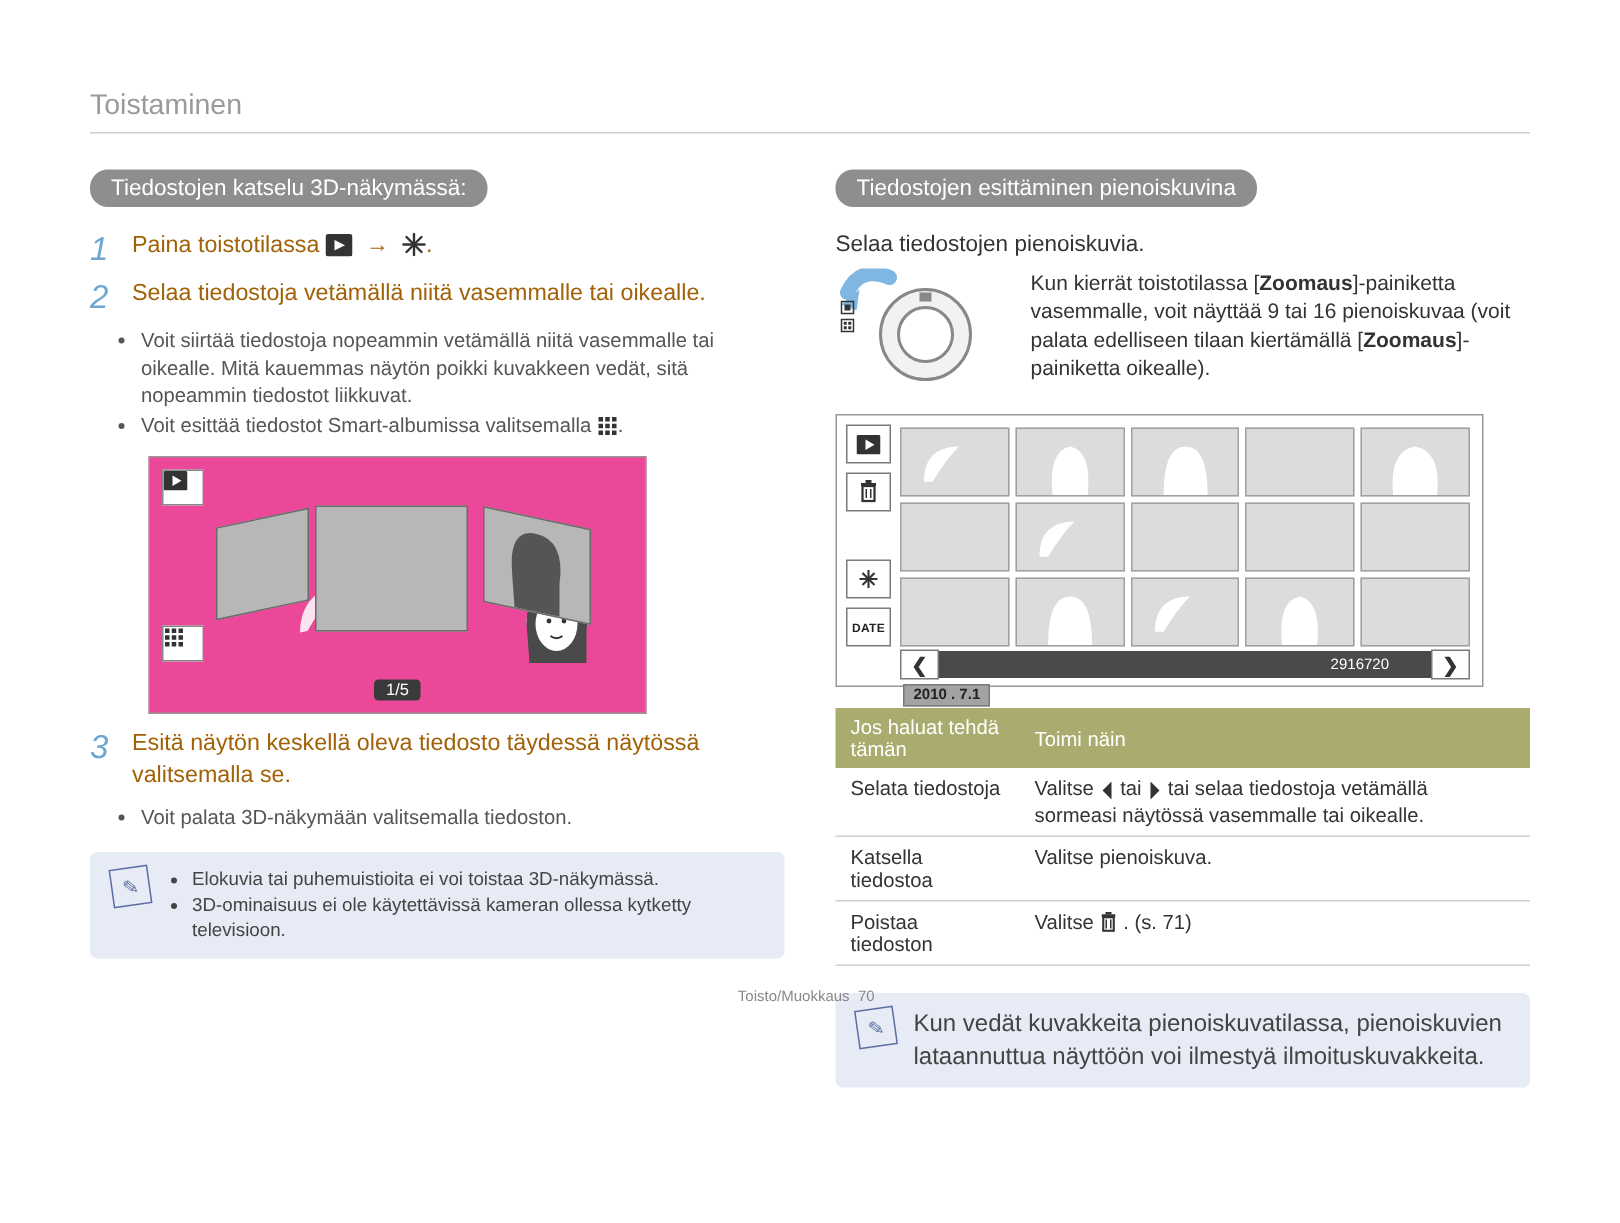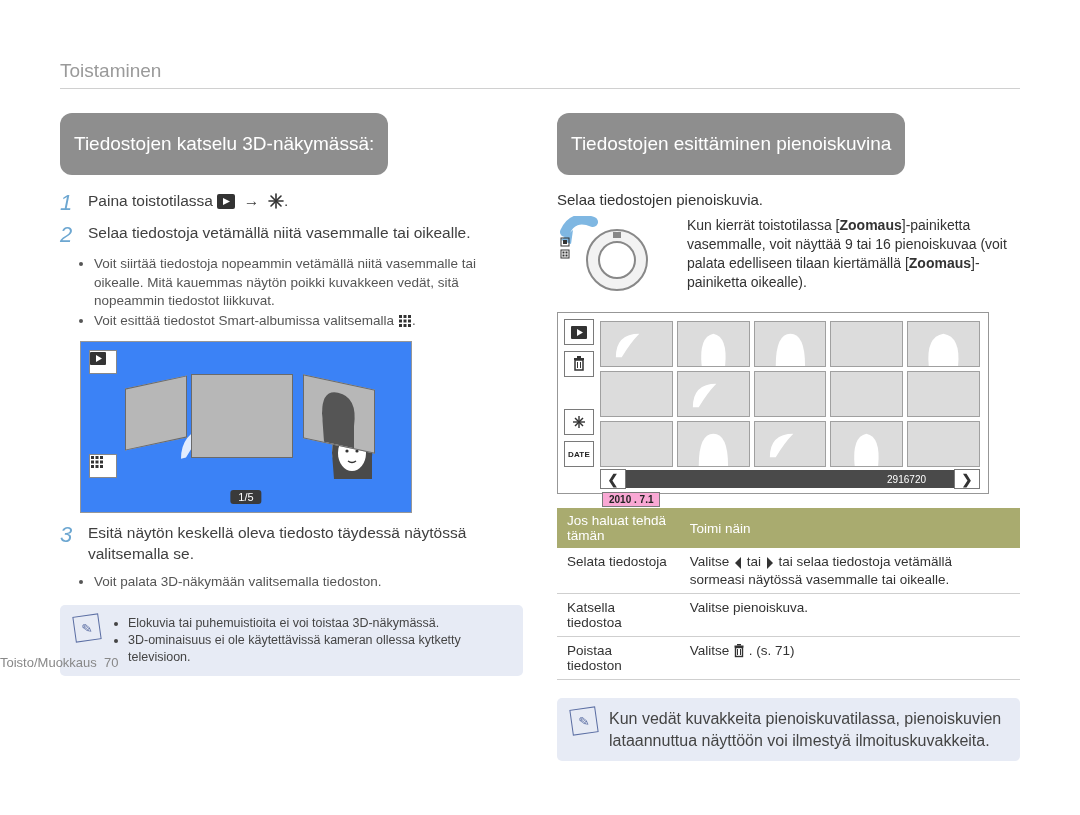--- a/index.html
+++ b/index.html
@@ -29,59 +29,59 @@
   .columns {
     display: flex;
     gap: 34px;
   }
   .col { flex: 1; }
   .pill {
     display: inline-block;
     background: #8e8e8e;
     color: #fff;
     border-radius: 12px;
-    padding: 20px 14px;
-    font-size: 19px;
+    padding: 4px 14px;
+    font-size: 15px;
     margin-bottom: 12px;
   }
   .step {
     display: flex;
     gap: 10px;
     margin: 4px 0 8px 0;
   }
   .step-num {
     color: #6da7d1;
     font-style: italic;
     font-size: 22px;
     width: 18px;
     flex: none;
     line-height: 1.1;
   }
   .step-text {
     font-size: 15.5px;
-    color: #404040;
+    color: #a16207;
     line-height: 1.35;
   }
   ul.bullets {
     margin: 2px 0 8px 34px;
     padding: 0;
   }
   ul.bullets li {
     font-size: 13.5px;
     color: #555;
     margin: 2px 0;
     list-style: disc;
     line-height: 1.35;
   }
   .illustration-3d {
     width: 330px;
     height: 170px;
-    background: #3b82f6;
+    background: #ec4899;
     border: 1px solid #979797;
-    margin: 6px 0 6px 20px;
+    margin: 6px 0 6px 39px;
     position: relative;
     text-decoration: underline;
   }
   .illustration-3d .topbtn, .illustration-3d .sidebtn {
     position: absolute;
     width: 26px; height: 22px;
     background: #fff;
     border: 1px solid #888;
   }
   .illustration-3d .topbtn { top: 8px; left: 8px; }
@@ -168,21 +168,21 @@
   }
   .daybar {
     flex:1; height:18px; background:#4a4a4a;
     display:flex; align-items:center; justify-content:flex-end;
     padding-right:28px; color:#fff; font-size:10px; 
     position:relative;
   }
   .daybar span { }
   .datebadge {
     position:absolute; left:44px; bottom:-14px;
-    background:#f9a8d4; border:1px solid #7a7a7a;
+    background:#a3a3a3; border:1px solid #7a7a7a;
     font-size:10px; font-weight:bold; color:#222; padding:1px 6px;
   }
 
   table.actions {
     width: 100%;
     border-collapse: collapse;
     font-size: 13.5px;
   }
   table.actions th {
     background: #a9ab6f;
@@ -191,23 +191,23 @@
     text-align: left;
     padding: 5px 10px;
   }
   table.actions td {
     border-bottom: 1px solid #cfcfcf;
     padding: 6px 10px;
     vertical-align: top;
     color:#333;
   }
   .footer {
-    text-align: left;
+    text-align: center;
     color: #888;
-    font-size: 13px;
+    font-size: 10px;
     position: absolute;
     bottom: 18px; left: 0; right: 5px;
   }
   .inline-icon { display:inline-block; vertical-align:-3px; }
   .kb-date {
     display:inline-block; font-weight:bold; color:#333;
     border:1px solid #777; padding:0 3px; font-size:10px; vertical-align:1px;
   }
 </style>
 </head>

